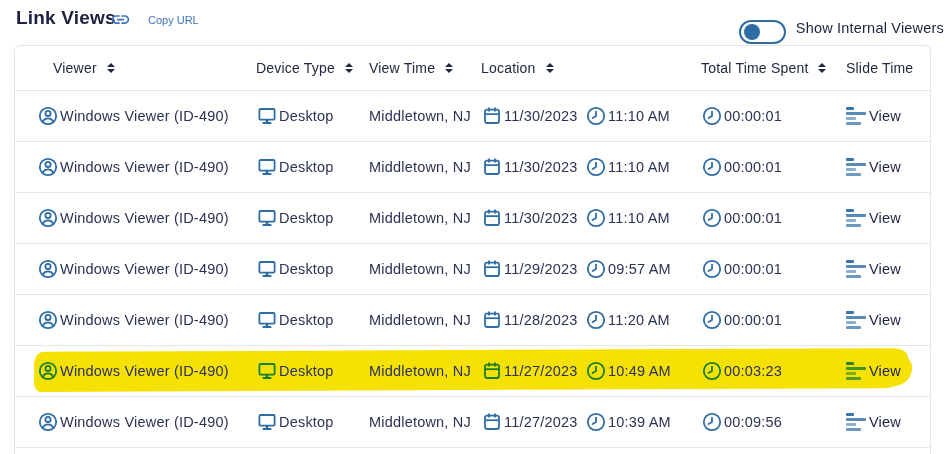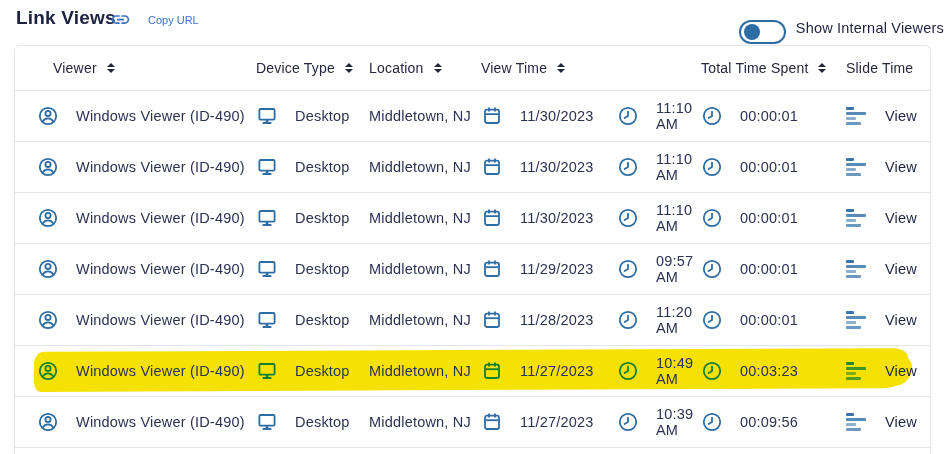--- a/index.html
+++ b/index.html
@@ -34,21 +34,21 @@
     color:#23283f;letter-spacing:.2px}
   .th{display:flex;align-items:center;gap:10px}
   .th.first{padding-left:16px}
   .sort{display:inline-flex;flex-direction:column;gap:2px;cursor:pointer;color:#23283f}
   .sort i{width:0;height:0;border-left:4px solid transparent;border-right:4px solid transparent}
   .sort .up{border-bottom:4px solid currentColor}
   .sort .down{border-top:4px solid currentColor}
 
   .tr{height:51px;border-bottom:1px solid var(--border);position:relative;font-size:14.5px;
     color:var(--ink-soft);letter-spacing:.2px;background:#fff}
-  .td{display:flex;align-items:center;gap:17px;position:relative;z-index:1}
+  .td{display:flex;align-items:center;gap:1px;position:relative;z-index:1}
   .icon{display:inline-flex;color:var(--accent);flex:none}
   .icon svg{display:block}
   .date-text{min-width:74px}
   .gap-lg{margin-left:6px}
   .view-link{color:#1c2240;cursor:pointer}
 
   .bars{display:flex;flex-direction:column;gap:2px;width:22px}
   .bars i{height:3px;background:currentColor;border-radius:1px;display:block}
   .bars i:nth-child(1){width:8px;opacity:.95}
   .bars i:nth-child(2){width:20px;opacity:.8}
@@ -102,28 +102,28 @@
           </span>
       </div>
       <div class="th">
         <span>Device Type</span>
         <span class="sort">
             <i class="up"></i>
             <i class="down"></i>
           </span>
       </div>
       <div class="th">
-        <span>Location</span>
+        <span>View Time</span>
         <span class="sort">
             <i class="up"></i>
             <i class="down"></i>
           </span>
       </div>
       <div class="th">
-        <span>View Time</span>
+        <span>Location</span>
         <span class="sort">
             <i class="up"></i>
             <i class="down"></i>
           </span>
       </div>
       <div class="th">
         <span>Total Time Spent</span>
         <span class="sort">
             <i class="up"></i>
             <i class="down"></i>

